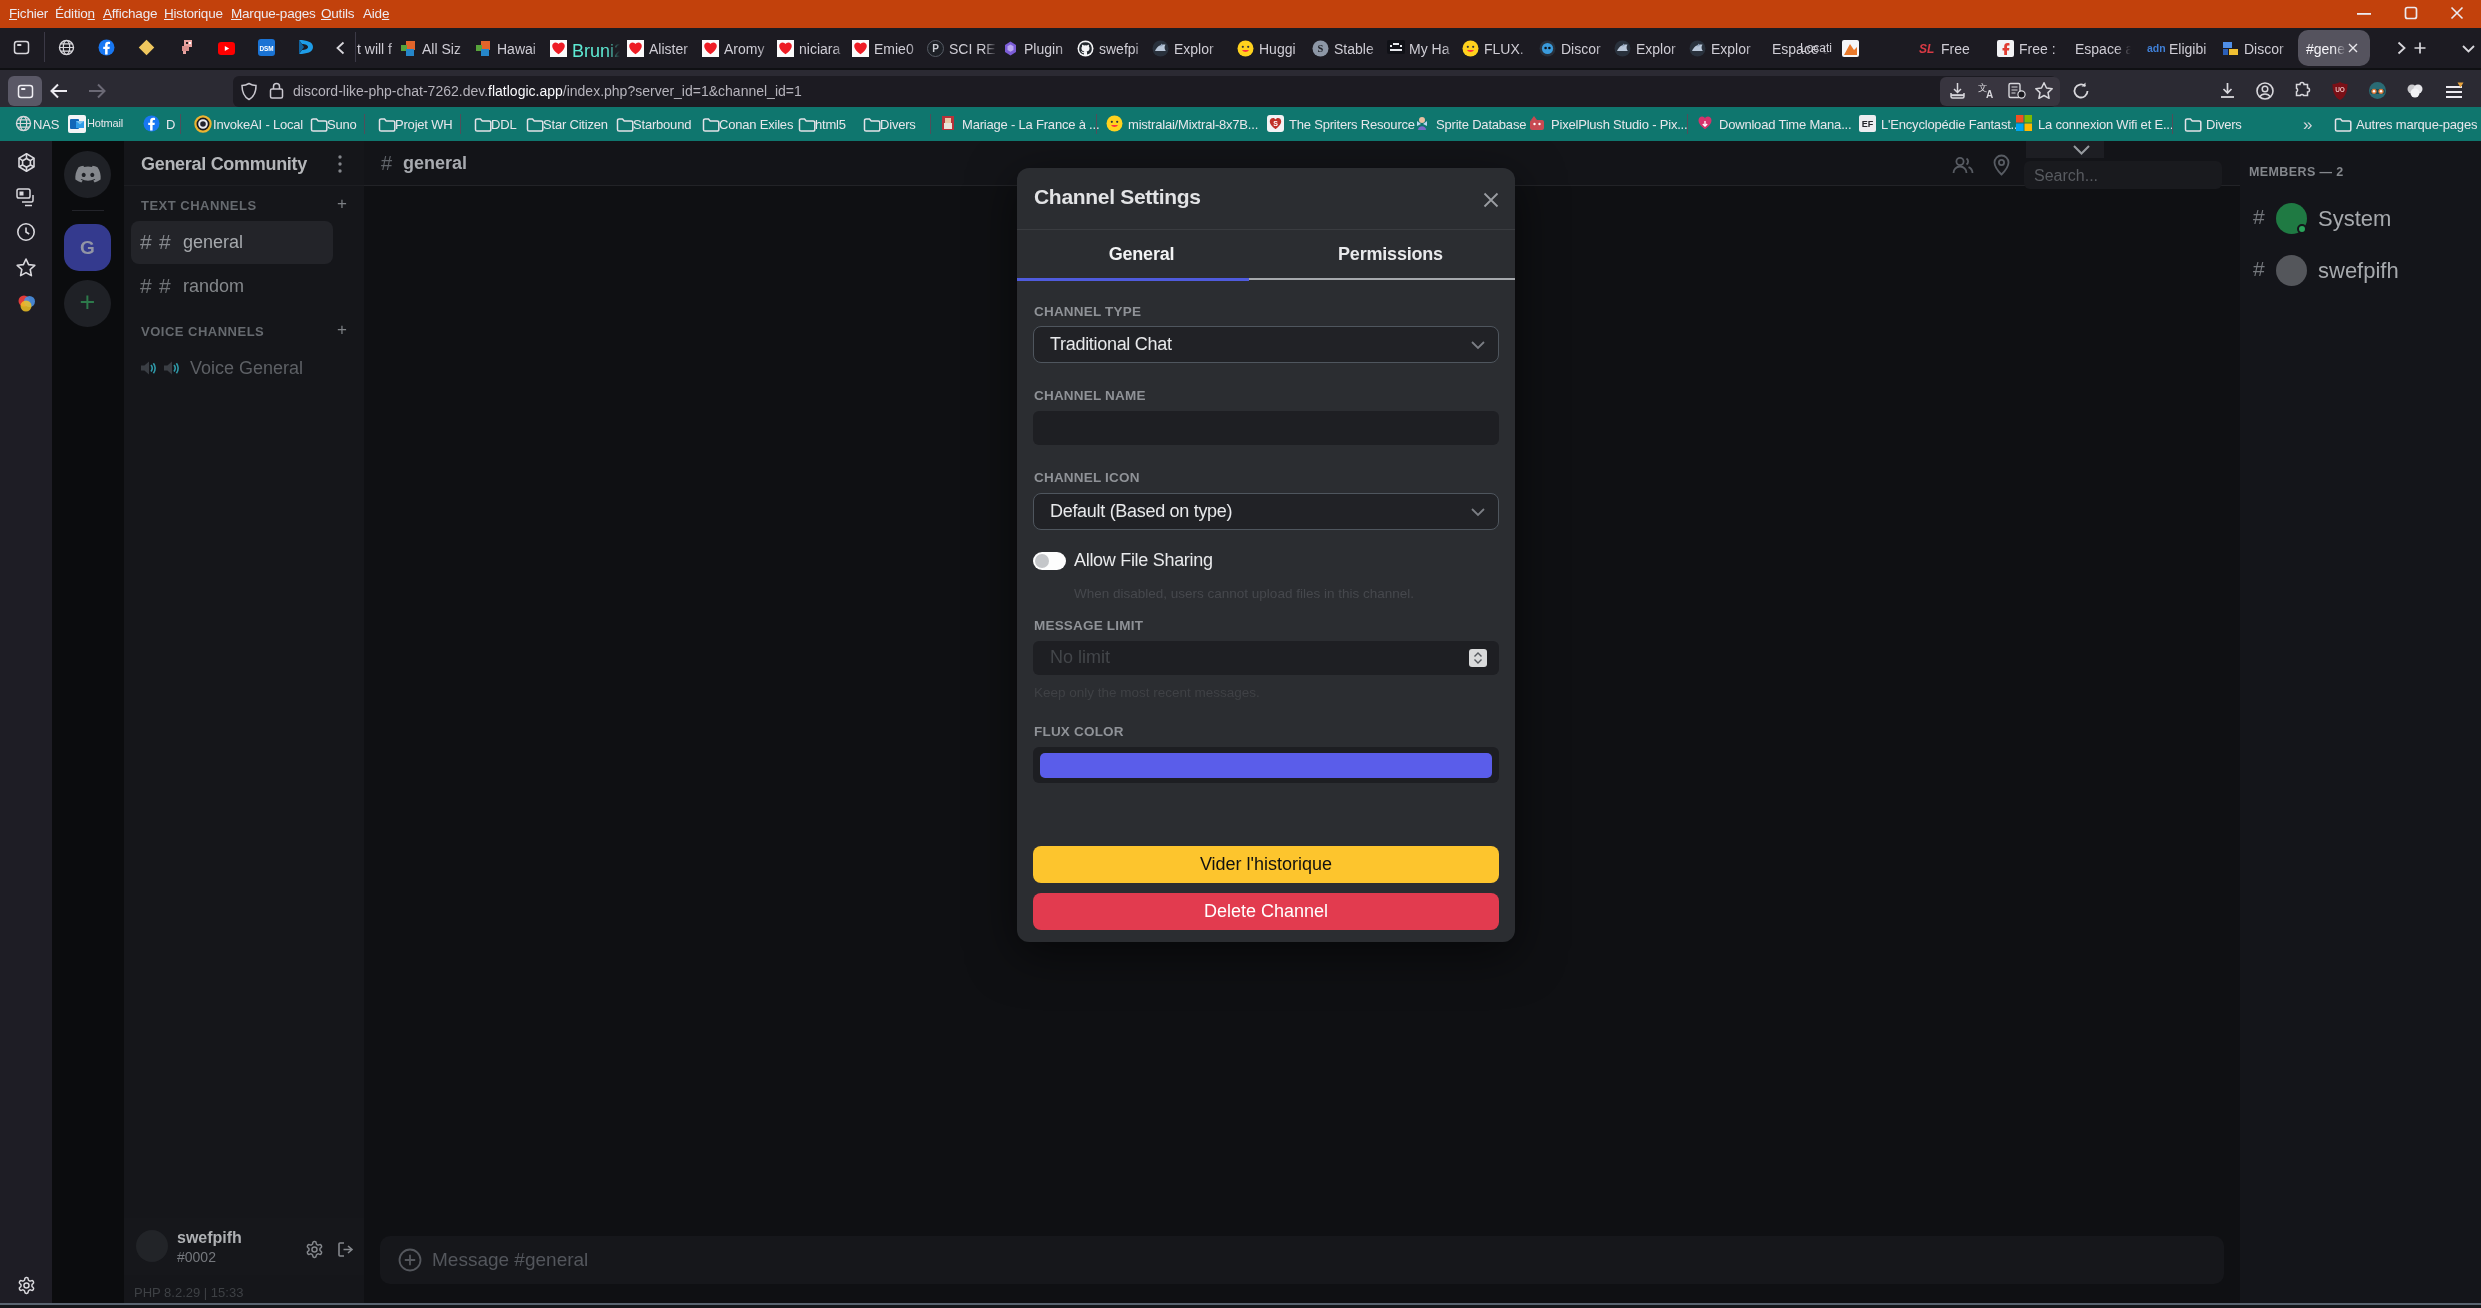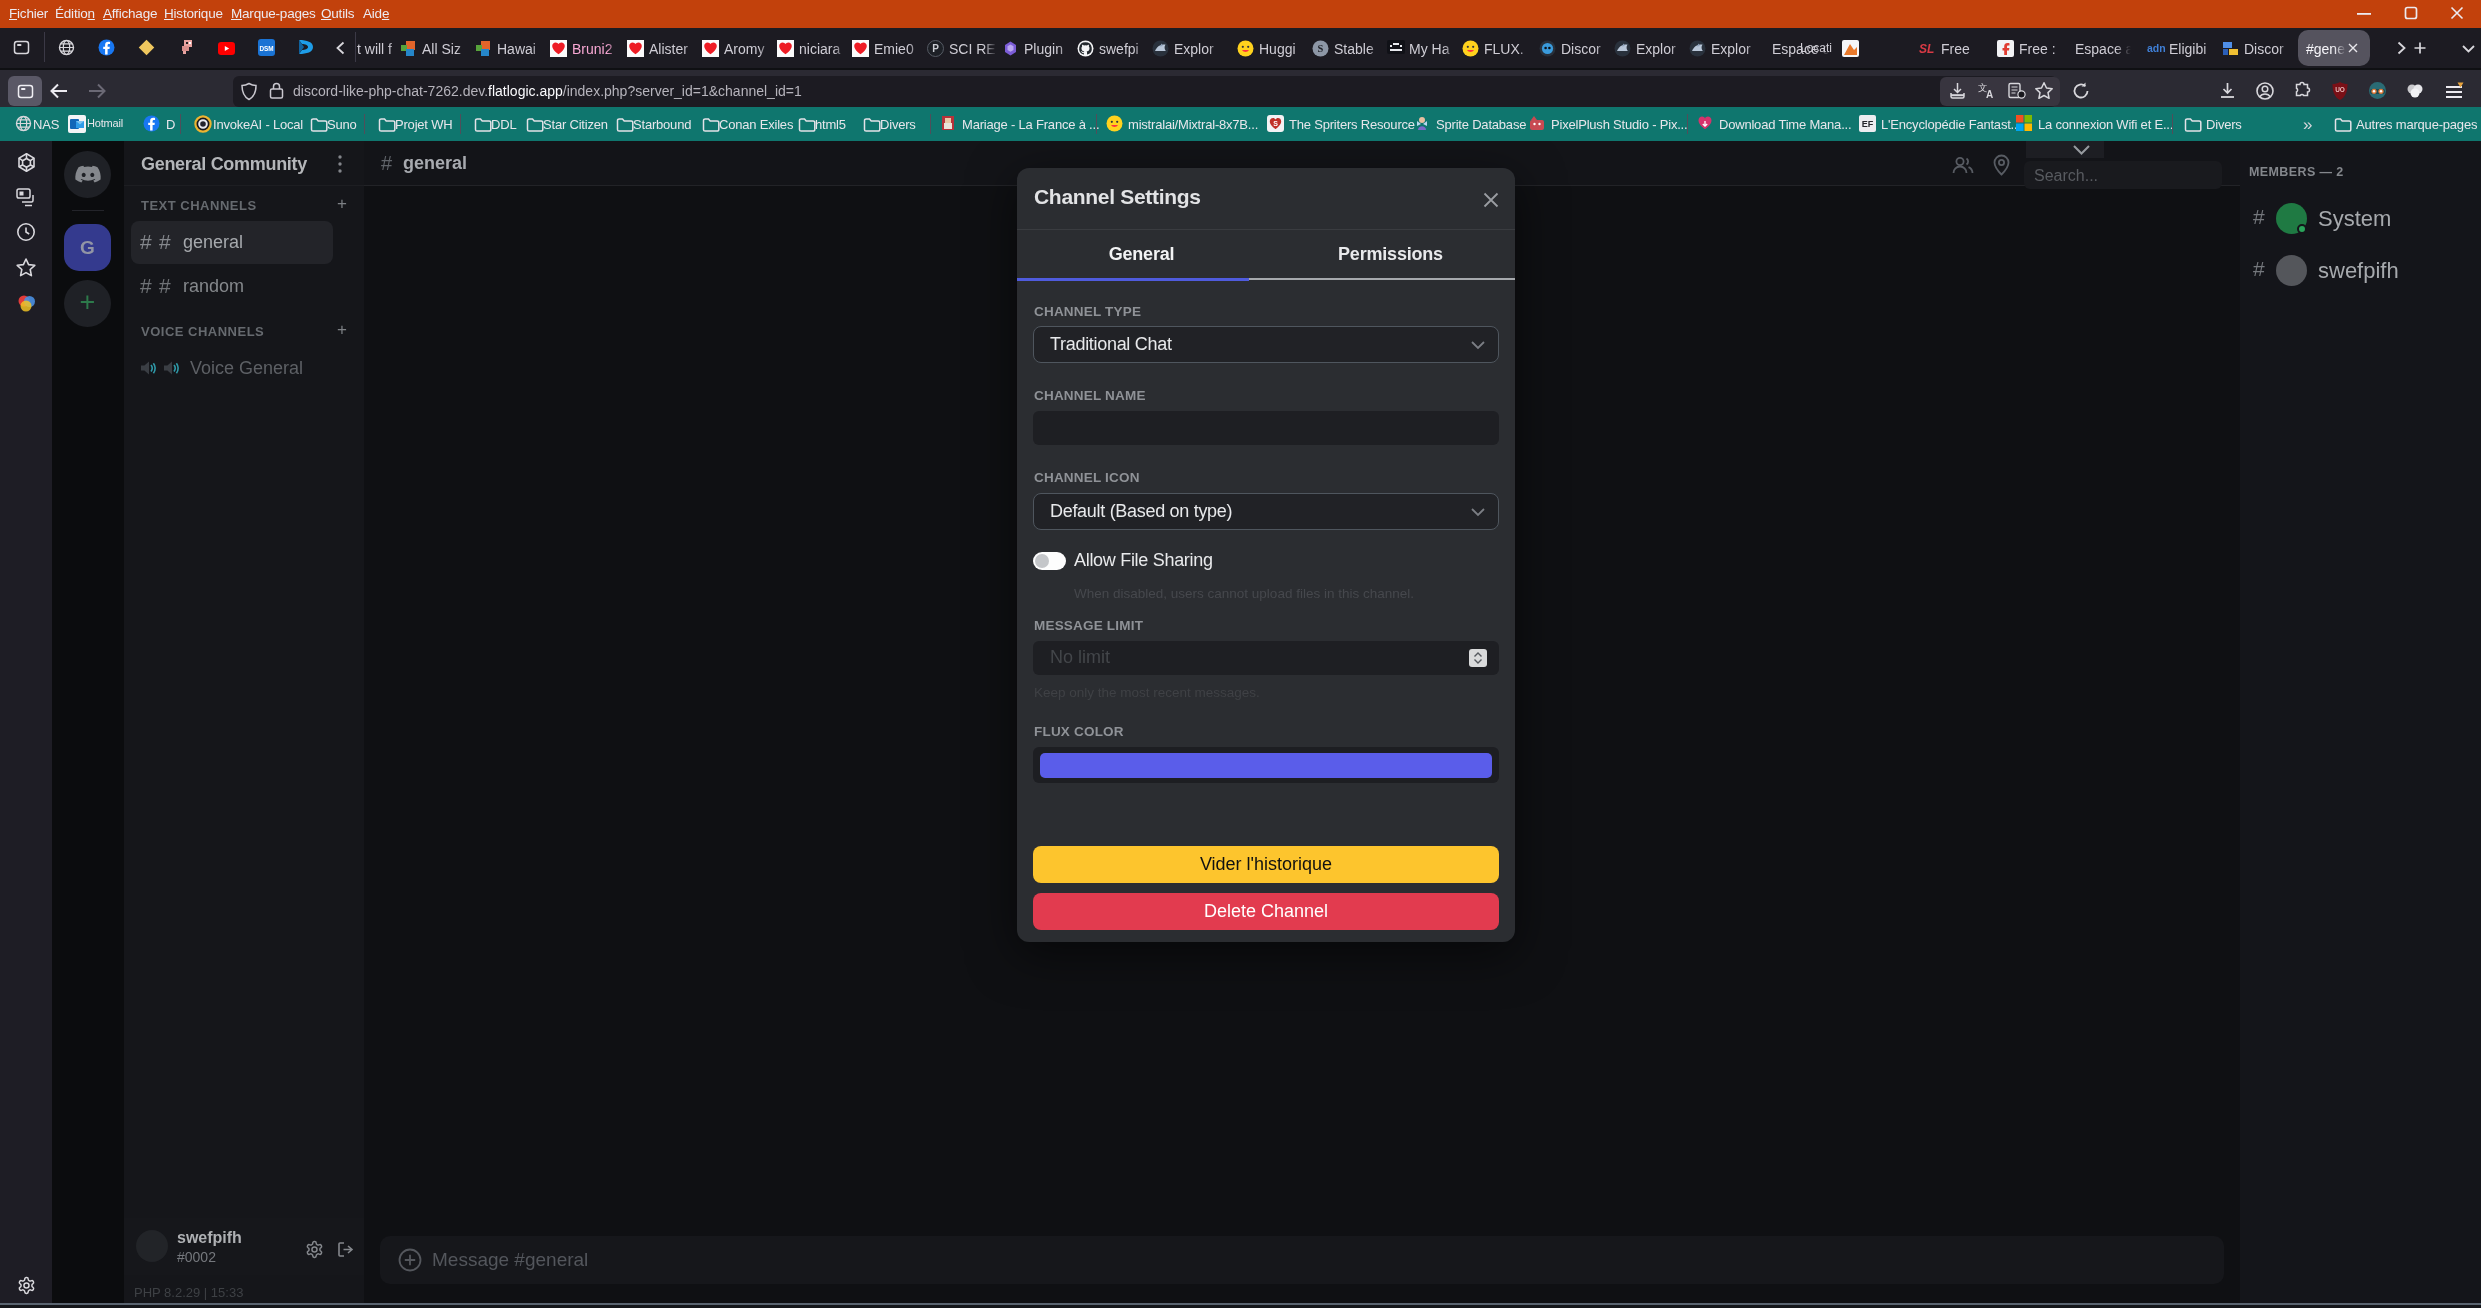--- a/index.html
+++ b/index.html
@@ -113,21 +113,21 @@
           <rect x="6" y="9" width="8" height="7" fill="#2586c9"></rect>
         </svg>
       </div>
       <div style="position:absolute;left:497px;top:13px;width:48px;overflow:hidden;font-size:14px;color:#cfcdd5;white-space:nowrap;-webkit-mask-image:linear-gradient(90deg,#000 72%,transparent)">Hawai</div>
       <div style="position:absolute;left:550px;top:12px">
         <svg width="17" height="17" viewBox="0 0 17 17" xmlns="http://www.w3.org/2000/svg">
           <rect width="17" height="17" fill="#fbfbfb"></rect>
           <path d="M8.5 14.2 C8.5 14.2 2.2 10.2 2.2 6 C2.2 3.7 3.9 2.4 5.6 2.4 C6.9 2.4 8 3.2 8.5 4.1 C9 3.2 10.1 2.4 11.4 2.4 C13.1 2.4 14.8 3.7 14.8 6 C14.8 10.2 8.5 14.2 8.5 14.2 Z" fill="#ee1c25"></path>
         </svg>
       </div>
-      <div style="position:absolute;left:572px;top:13px;width:48px;overflow:hidden;font-size:14px;color:#f9a8d4;white-space:nowrap;-webkit-mask-image:linear-gradient(90deg,#000 72%,transparent)">Bruni2</div>
+      <div style="position:absolute;left:572px;top:13px;width:48px;overflow:hidden;font-size:18px;color:#5eead4;white-space:nowrap;-webkit-mask-image:linear-gradient(90deg,#000 72%,transparent)">Bruni2</div>
       <div style="position:absolute;left:627px;top:12px">
         <svg width="17" height="17" viewBox="0 0 17 17" xmlns="http://www.w3.org/2000/svg">
           <rect width="17" height="17" fill="#fbfbfb"></rect>
           <path d="M8.5 14.2 C8.5 14.2 2.2 10.2 2.2 6 C2.2 3.7 3.9 2.4 5.6 2.4 C6.9 2.4 8 3.2 8.5 4.1 C9 3.2 10.1 2.4 11.4 2.4 C13.1 2.4 14.8 3.7 14.8 6 C14.8 10.2 8.5 14.2 8.5 14.2 Z" fill="#ee1c25"></path>
         </svg>
       </div>
       <div style="position:absolute;left:649px;top:13px;width:48px;overflow:hidden;font-size:14px;color:#cfcdd5;white-space:nowrap;-webkit-mask-image:linear-gradient(90deg,#000 72%,transparent)">Alister</div>
       <div style="position:absolute;left:702px;top:12px">
         <svg width="17" height="17" viewBox="0 0 17 17" xmlns="http://www.w3.org/2000/svg">
           <rect width="17" height="17" fill="#fbfbfb"></rect>

